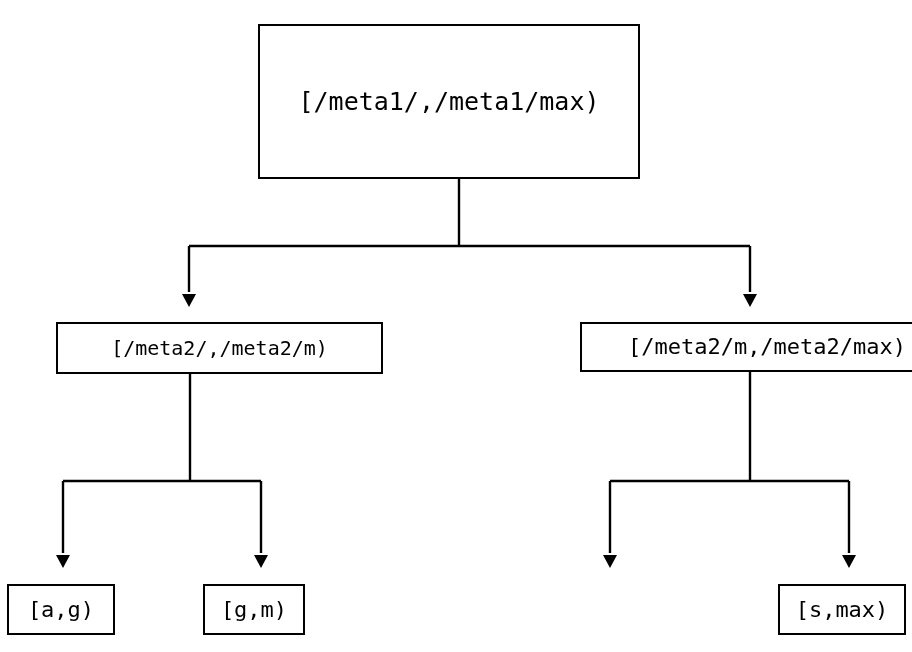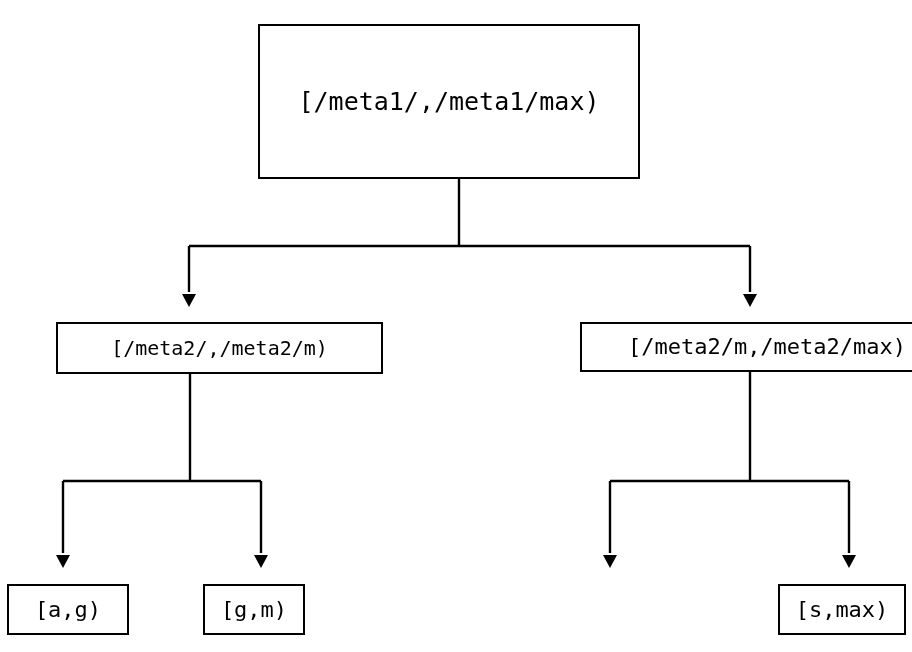--- a/index.html
+++ b/index.html
@@ -52,21 +52,21 @@
     top: 322px;
     width: 374px;
     height: 50px;
     font-size: 22px;
   }
   .node-leaf {
     top: 584px;
     height: 51px;
     font-size: 22px;
   }
-  .node-leaf-1 { left: 7px;   width: 122px; }
+  .node-leaf-1 { left: 7px;   width: 108px; }
   .node-leaf-2 { left: 203px; width: 102px; }
   .node-leaf-3 { left: 553px; width: 102px; }
   .node-leaf-4 { left: 778px; width: 128px; }
 
   .edge-layer {
     position: absolute;
     left: 0;
     top: 0;
     width: 912px;
     height: 652px;

